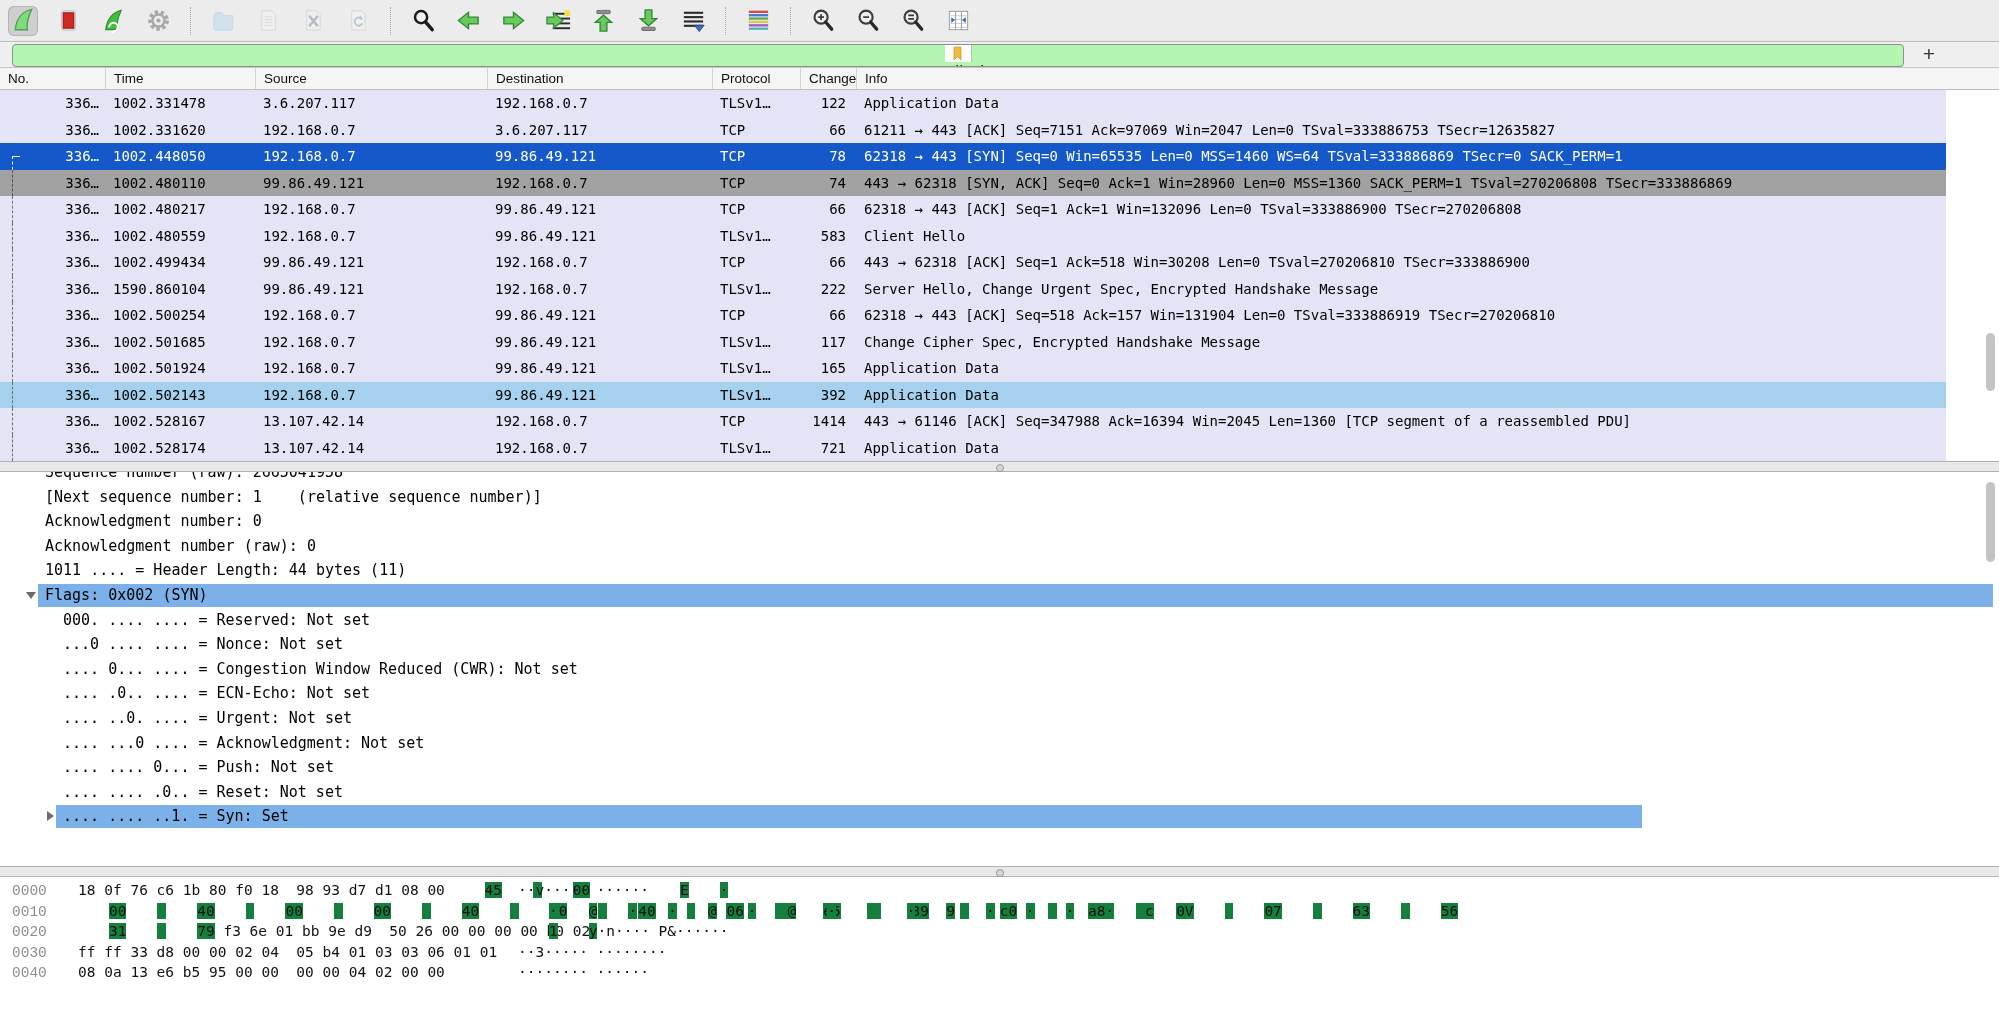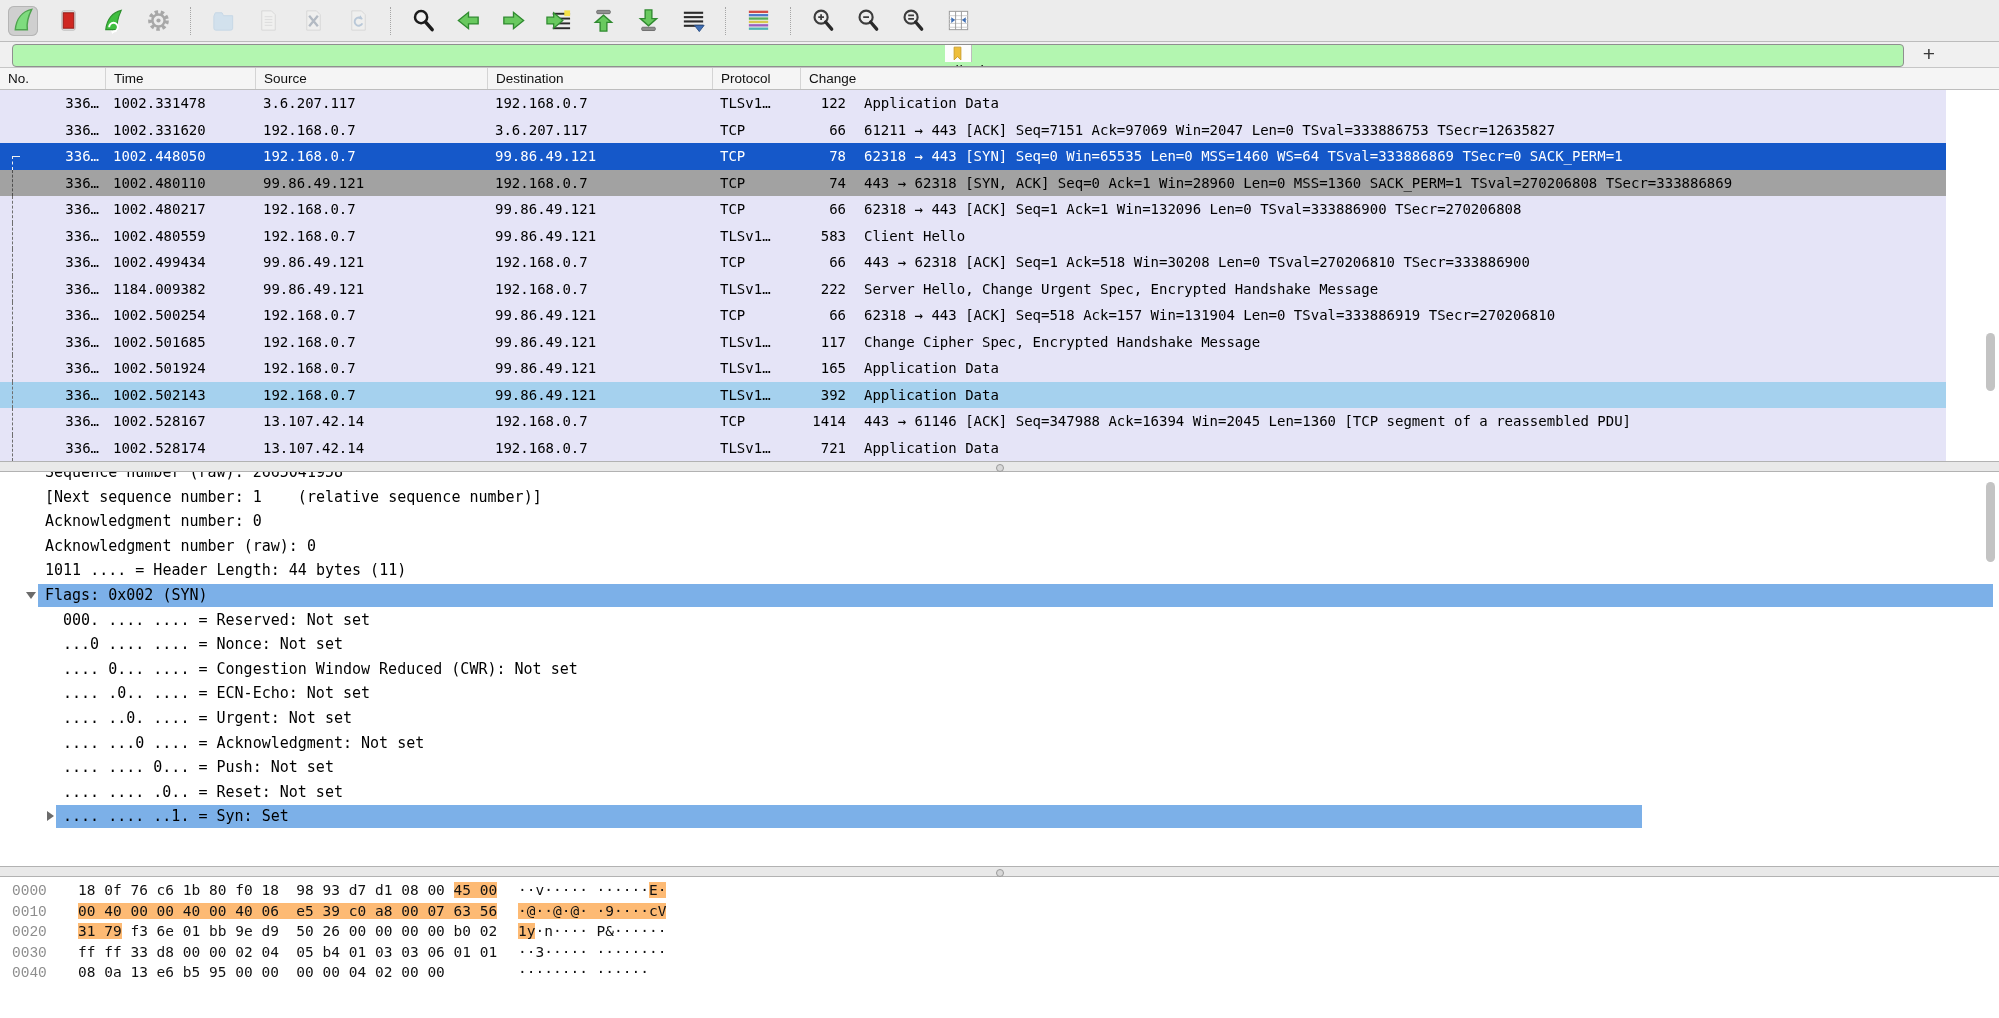--- a/index.html
+++ b/index.html
@@ -85,21 +85,21 @@
              border-bottom:5.5px solid transparent;border-left:7px solid #6b6b6b;}
 
   
   #hexpane{position:absolute;left:0;top:877px;width:1999px;height:141px;background:#fff;
            overflow:hidden;font-family:"DejaVu Sans Mono",monospace;font-size:14.5px;
            padding-top:3px;box-sizing:border-box;}
   .hexrow{height:20.6px;line-height:20.6px;white-space:pre;}
   .hoff{display:inline-block;width:40px;margin-left:12px;color:#8d8d8d;font-family:Liberation Mono, monospace;}
   .hbytes{display:inline-block;width:432px;margin-left:26px;color:#111;}
   .hascii{display:inline-block;margin-left:8px;color:#111;}
-  .hl{background:#fdba74;}
+  .hl{background:#15803d;margin-left:31px;}
 
   
   .sb{position:absolute;width:9px;border-radius:4.5px;background:#c3c3c3;right:4px;z-index:6;}
   #sb-list{top:333px;height:58px;}
   #sb-details{top:482px;height:80px;}
 </style>
 </head>
 <body>
 
 <div id="toolbar">
@@ -287,20 +287,21 @@
   <div id="plus-btn">+</div>
 </div>
 
 <div id="plist-header" class="pgrid">
     <div class="hcell">No.</div>
     <div class="hcell">Time</div>
     <div class="hcell">Source</div>
     <div class="hcell">Destination</div>
     <div class="hcell">Protocol</div>
     <div class="hcell">Change</div>
+    <div class="hcell">Info</div>
   </div>
 <div id="plist-body">
     <div class="prow pgrid">
       <span class="pcell c-no">336…</span>
       <span class="pcell c-time">1002.331478</span>
       <span class="pcell c-src">3.6.207.117</span>
       <span class="pcell c-dst">192.168.0.7</span>
       <span class="pcell c-proto">TLSv1…</span>
       <span class="pcell c-len">122</span>
       <span class="pcell c-info">Application Data</span>
@@ -359,21 +360,21 @@
       <span class="pcell c-time">1002.499434</span>
       <span class="pcell c-src">99.86.49.121</span>
       <span class="pcell c-dst">192.168.0.7</span>
       <span class="pcell c-proto">TCP</span>
       <span class="pcell c-len">66</span>
       <span class="pcell c-info">443 → 62318 [ACK] Seq=1 Ack=518 Win=30208 Len=0 TSval=270206810 TSecr=333886900</span>
       <i class="mark cont"></i>
     </div>
     <div class="prow pgrid">
       <span class="pcell c-no">336…</span>
-      <span class="pcell c-time">1184.009382</span>
+      <span class="pcell c-time">1590.860104</span>
       <span class="pcell c-src">99.86.49.121</span>
       <span class="pcell c-dst">192.168.0.7</span>
       <span class="pcell c-proto">TLSv1…</span>
       <span class="pcell c-len">222</span>
       <span class="pcell c-info">Server Hello, Change Urgent Spec, Encrypted Handshake Message</span>
       <i class="mark cont"></i>
     </div>
     <div class="prow pgrid">
       <span class="pcell c-no">336…</span>
       <span class="pcell c-time">1002.500254</span>

